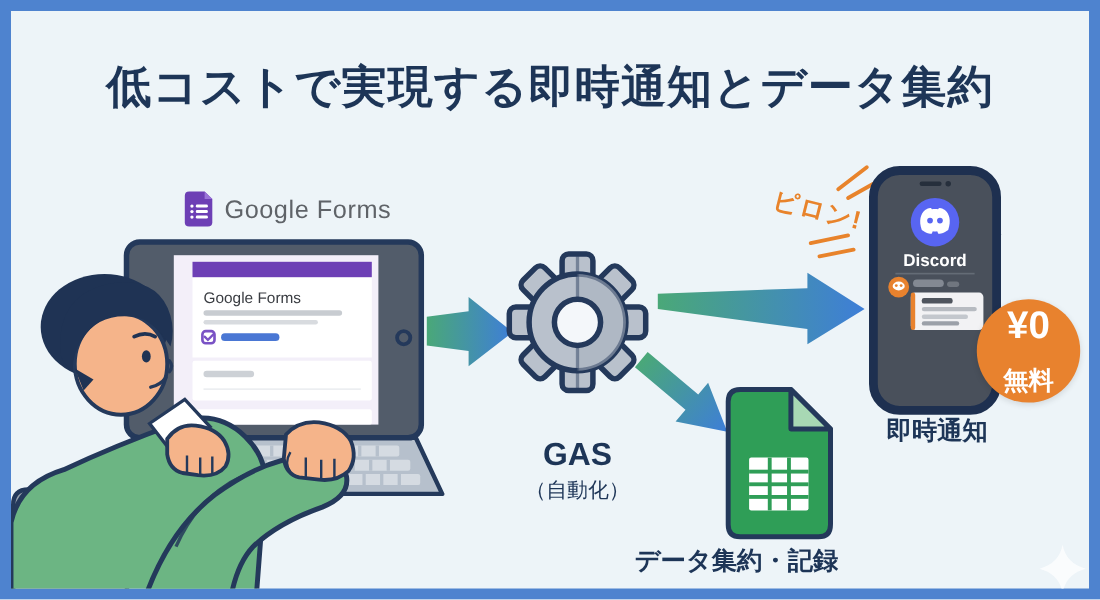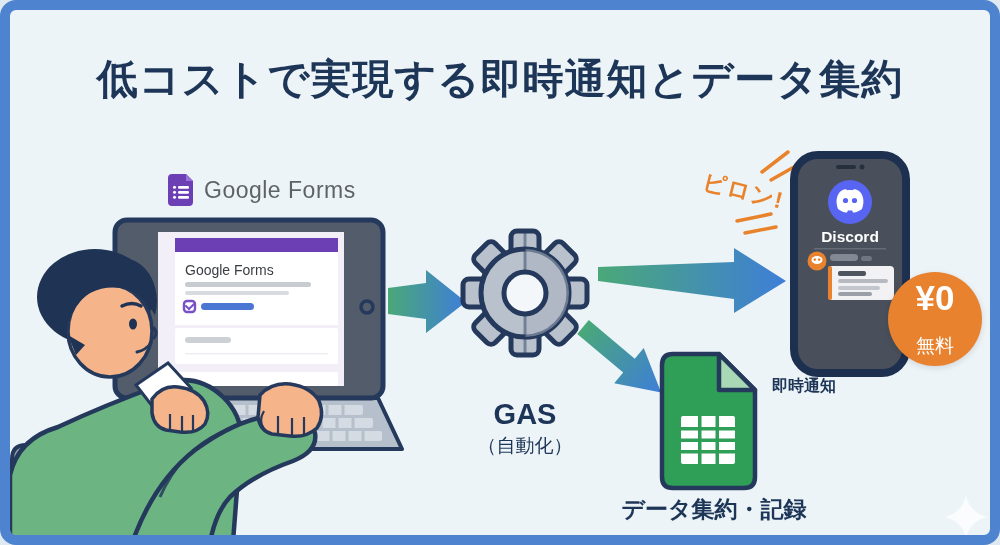--- a/index.html
+++ b/index.html
@@ -1,45 +1,45 @@
 <!DOCTYPE html>
 <html><head>
 <meta charset="utf-8">
 <style>
   html,body{margin:0;padding:0;background:#dfe9f1;}
   .frame{
     position:relative;width:1000px;height:545px;box-sizing:border-box;
-    border:10px solid #4e83cf;border-radius:16px;background:#edf4f8;
+    border:10px solid #4e83cf;border-radius:0;background:#edf4f8;
     overflow:hidden;font-family:"Liberation Sans","DejaVu Sans",sans-serif;
   }
   .abs{position:absolute;}
   .title{
     left:0;top:42px;width:100%;text-align:center;
     font-size:41px;font-weight:800;color:#1d3557;letter-spacing:1px;
   }
   .forms-logo-row{left:157px;top:162px;display:flex;align-items:center;gap:9px;}
   .forms-logo-label{font-size:23px;font-weight:500;color:#5f6368;letter-spacing:.5px;}
   .gas-label-box{left:435px;top:349px;width:160px;text-align:center;color:#1d3557;margin-top:40px;}
   .gas-main{font-size:29px;font-weight:800;line-height:1.05;}
   .gas-sub{font-size:19px;font-weight:400;margin-top:4px;}
   .pilon{
     left:692px;top:166px;color:#e8832b;font-size:23px;font-weight:800;
     transform:rotate(14deg);letter-spacing:1px;
   }
-  .phone-caption{left:762px;top:366px;width:160px;text-align:left;
-    font-size:16px;font-weight:800;color:#1d3557;}
-  .sheets-caption{left:594px;top:484px;width:220px;text-align:center;
+  .phone-caption{left:762px;top:366px;width:160px;text-align:center;
+    font-size:23px;font-weight:800;color:#1d3557;}
+  .sheets-caption{left:567px;top:484px;width:220px;
     font-size:23px;font-weight:800;color:#1d3557;}
   .free-badge{
     left:878px;top:262px;width:94px;height:94px;border-radius:50%;
     background:#e8822e;color:#ffffff;display:flex;flex-direction:column;
     align-items:center;justify-content:center;box-shadow:0 2px 6px rgba(0,0,0,.12);
   }
   .free-price{font-size:35px;font-weight:800;line-height:1;}
-  .free-label{font-size:19px;font-weight:400;line-height:1.2;margin-top:20px;}
+  .free-label{font-size:23px;font-weight:700;line-height:1.2;margin-top:20px;}
   svg text{font-family:"Liberation Sans","DejaVu Sans",sans-serif;}
 </style>
 </head>
 <body>
 
 <div class="frame">
 
   <div class="abs title">低コストで実現する即時通知とデータ集約</div>
 
   <div class="abs forms-logo-row">

